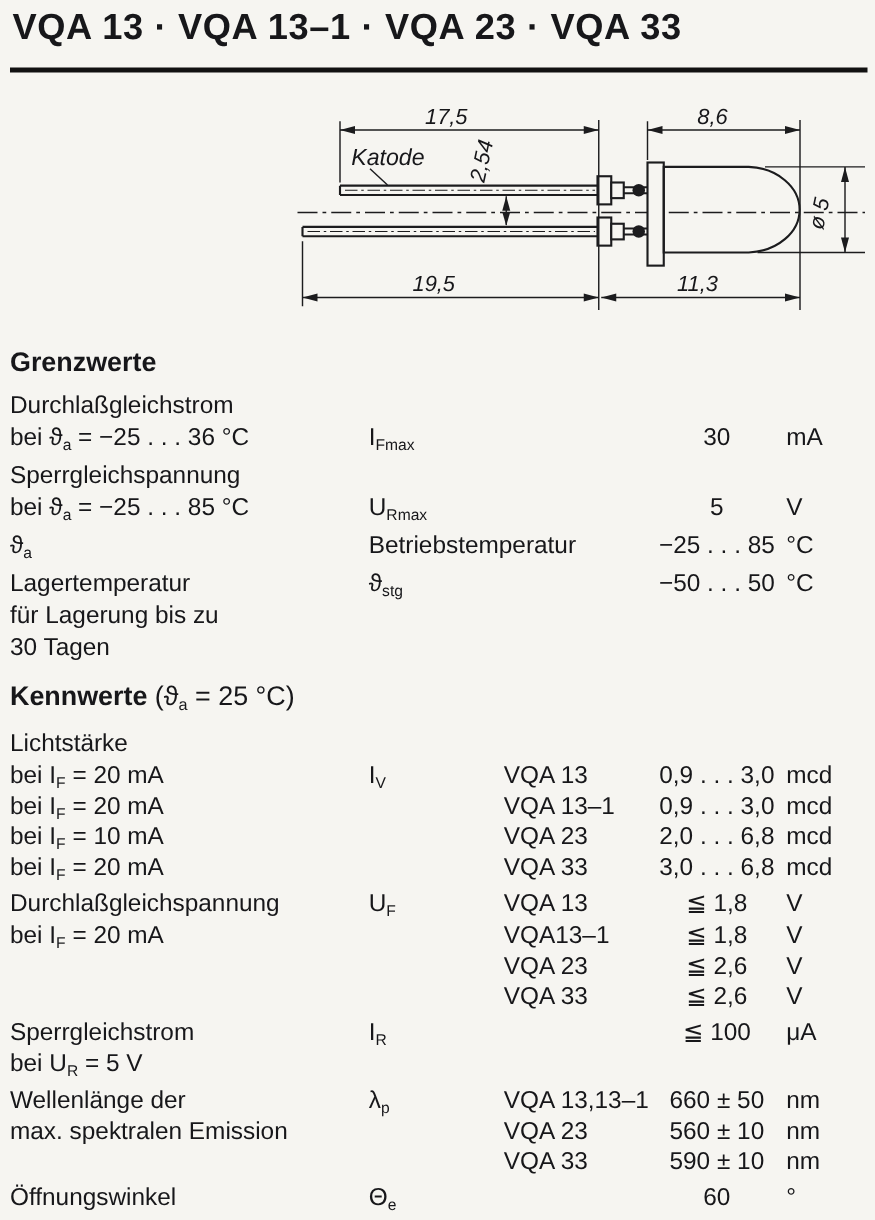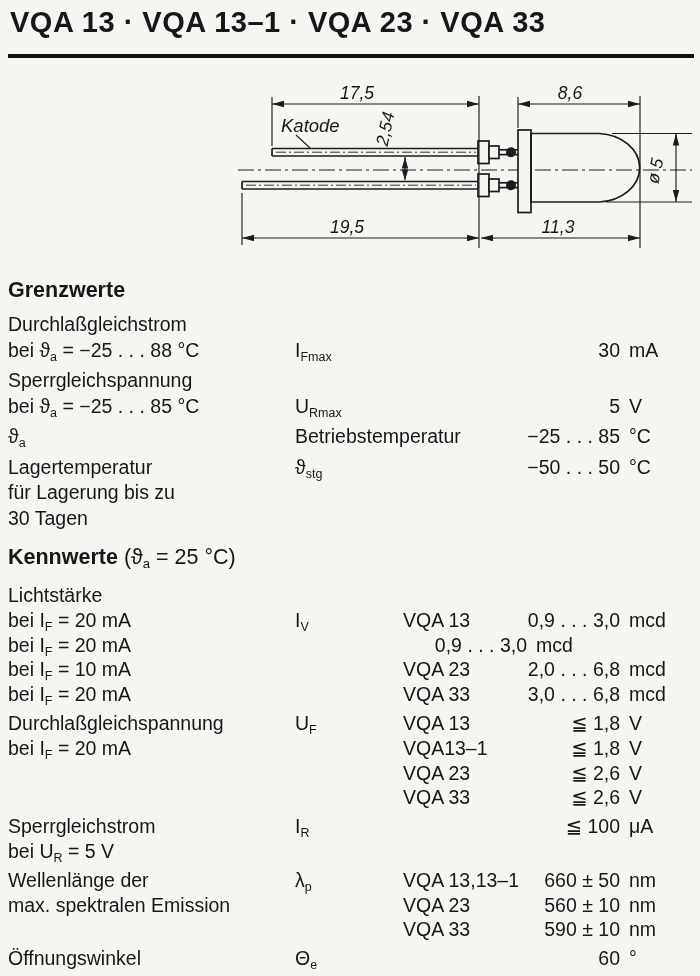--- a/index.html
+++ b/index.html
@@ -32,21 +32,21 @@
   #kenn-rows  { top:583px; }
   .row {
     display:grid;
     grid-template-columns:287px 108px 124px 93px auto;
     height:25.5px; line-height:25.5px;
     font-size:19.5px; white-space:nowrap;
   }
   #kenn-rows .row { height:24.8px; line-height:24.8px; }
   .row.gap { margin-top:5px; }
   #kenn-rows .row.gap { margin-top:4px; }
-  .c.value { text-align:right; }
+  .c.value { text-align:center; }
   .c.unit  { padding-left:9px; }
   sub {
     font-size:12.5px; line-height:0;
     vertical-align:baseline; position:relative; top:4px;
   }
   .sec-heading sub { font-size:13px; }
 </style>
 </head>
 <body>
 
@@ -133,21 +133,21 @@
   <h2 class="sec-heading" style="top:278px">Grenzwerte</h2>
   <section class="rows" id="grenz-rows">
     <div class="row">
         <div class="c label"><span>Durchlaßgleichstrom</span><sub></sub><span></span></div>
         <div class="c symbol"><span></span><sub></sub></div>
         <div class="c type"></div>
         <div class="c value"></div>
         <div class="c unit"></div>
       </div>
       <div class="row">
-        <div class="c label"><span>bei ϑ</span><sub>a</sub><span> = −25 . . . 88 °C</span></div>
+        <div class="c label"><span>bei ϑ</span><sub>a</sub><span> = −25 . . . 36 °C</span></div>
         <div class="c symbol"><span>I</span><sub>Fmax</sub></div>
         <div class="c type"></div>
         <div class="c value">30</div>
         <div class="c unit">mA</div>
       </div>
       <div class="row gap">
         <div class="c label"><span>Sperrgleichspannung</span><sub></sub><span></span></div>
         <div class="c symbol"><span></span><sub></sub></div>
         <div class="c type"></div>
         <div class="c value"></div>
@@ -202,20 +202,21 @@
       <div class="row">
         <div class="c label"><span>bei I</span><sub>F</sub><span> = 20 mA</span></div>
         <div class="c symbol"><span>I</span><sub>V</sub></div>
         <div class="c type">VQA 13</div>
         <div class="c value">0,9 . . . 3,0</div>
         <div class="c unit">mcd</div>
       </div>
       <div class="row">
         <div class="c label"><span>bei I</span><sub>F</sub><span> = 20 mA</span></div>
         <div class="c symbol"><span></span><sub></sub></div>
+        <div class="c type">VQA 13–1</div>
         <div class="c value">0,9 . . . 3,0</div>
         <div class="c unit">mcd</div>
       </div>
       <div class="row">
         <div class="c label"><span>bei I</span><sub>F</sub><span> = 10 mA</span></div>
         <div class="c symbol"><span></span><sub></sub></div>
         <div class="c type">VQA 23</div>
         <div class="c value">2,0 . . . 6,8</div>
         <div class="c unit">mcd</div>
       </div>

